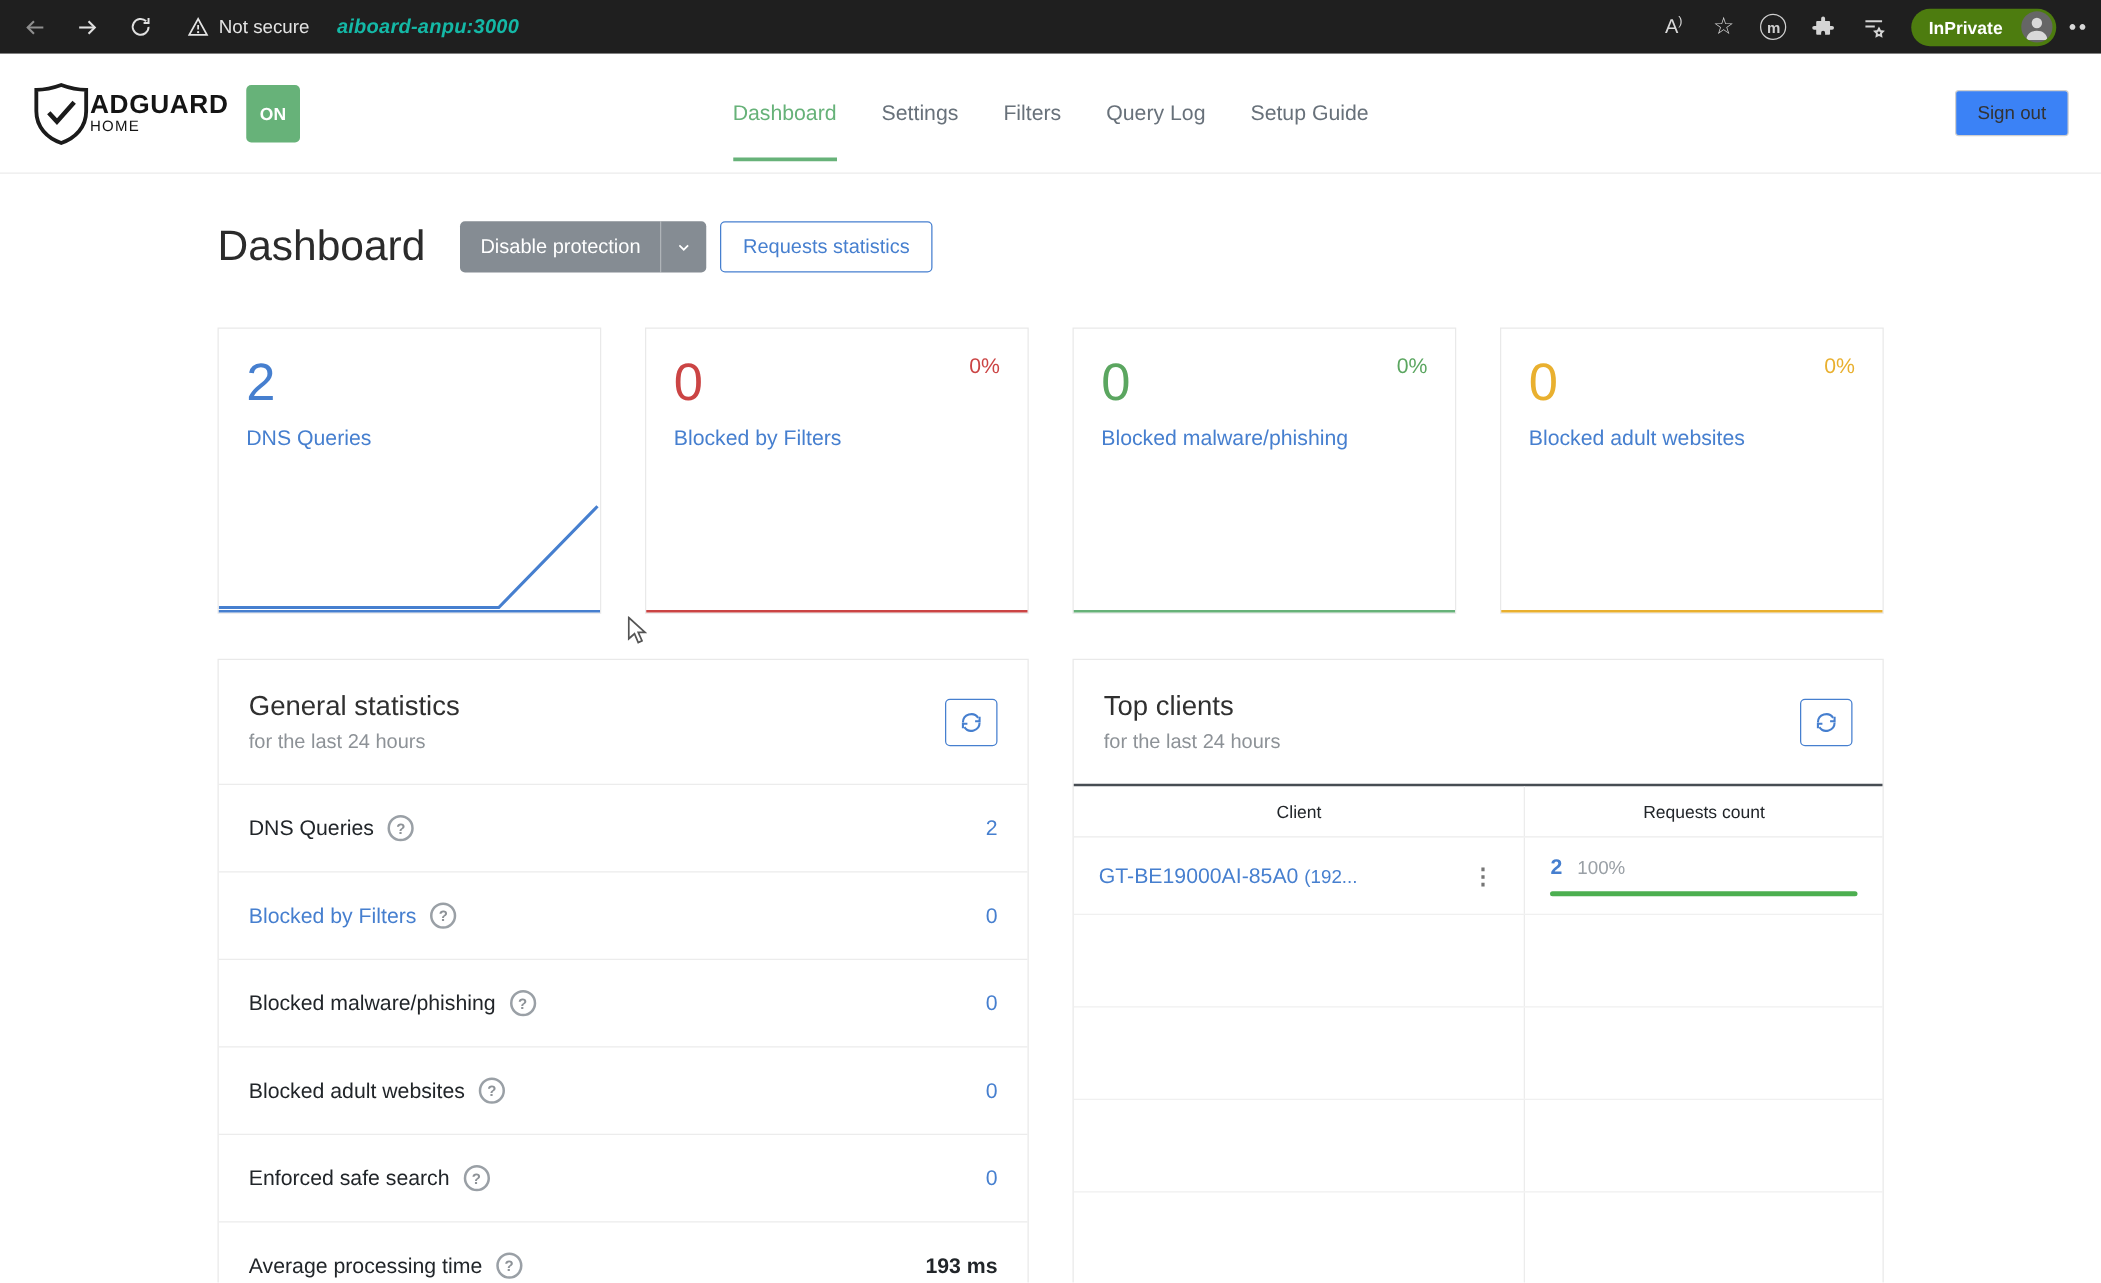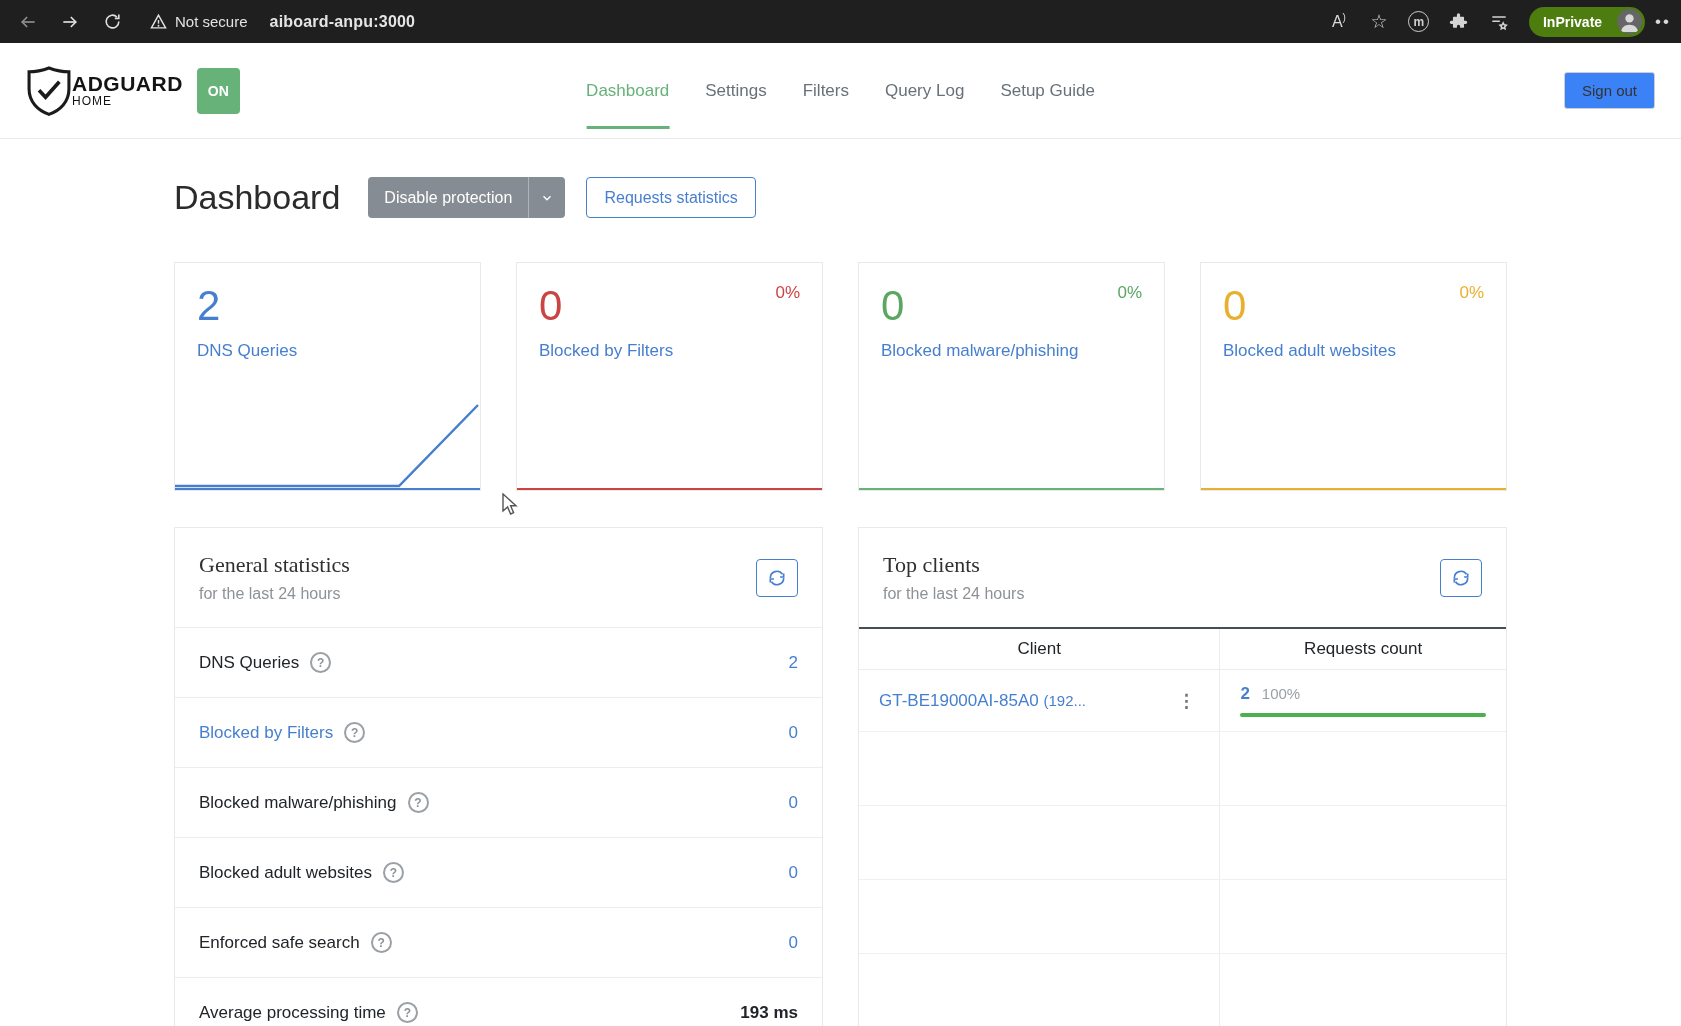--- a/index.html
+++ b/index.html
@@ -7,21 +7,21 @@
     font-family:"Liberation Sans", sans-serif; color:#212529; }
 
   
   .browser-bar { height:43px; background:#1f1f1f; display:flex; align-items:center;
     padding:0 10px; gap:6px; }
   .tb-btn { width:36px; height:36px; display:flex; align-items:center; justify-content:center;
     border-radius:4px; cursor:pointer; flex:0 0 auto; }
   .tb-btn svg { display:block; }
   .address { flex:1; display:flex; align-items:center; gap:8px; padding-left:14px; min-width:0; }
   .notsecure { color:#e3e3e3; font-size:15px; margin-right:14px; }
-  .url { color:#e5e5e5; font-size:16px; font-weight:600; letter-spacing:.2px; }
+  .url { color:#14b8a6; font-size:16px; font-weight:600; letter-spacing:.2px;font-style:italic; }
   .tb-right { display:flex; align-items:center; gap:4px; }
   .readaloud { color:#d8d8d8; font-size:16px; }
   .readaloud sup { font-size:10px; }
   .star-glyph { color:#d8d8d8; font-size:19px; line-height:1; }
   .m-badge { width:21px; height:21px; border:1.6px solid #cfcfcf; border-radius:50%;
     color:#cfcfcf; font-size:12px; font-weight:700; display:flex; align-items:center; justify-content:center; }
   .inprivate { background:#4d7c0f; border-radius:16px; height:30px; display:flex; align-items:center;
     gap:15px; padding:0 3px 0 14px; margin-left:8px; cursor:pointer; }
   .inprivate-label { color:#fff; font-size:14px; font-weight:600; }
   .avatar { width:25px; height:25px; border-radius:50%; background:#666; display:flex;
@@ -44,21 +44,21 @@
   .nav-item.active { color:#67b279; }
   .nav-item.active::after { content:""; position:absolute; left:0; right:0; bottom:9px;
     height:3px; background:#67b279; }
   .signout-btn { margin-left:auto; border:1px solid #cfcfcf; background:#3b82f6; border-radius:3px;
     padding:9px 17px; font-size:15px; color:#333; cursor:pointer; font-family:inherit; }
 
   
   .content { width:1333px; margin:0 auto; }
   .page-head { display:flex; align-items:center; margin-top:38px; }
   .page-title { font-size:34px; font-weight:400; color:#2b2b2b; }
-  .btn-group { display:flex; gap:21px; margin-left:28px; }
+  .btn-group { display:flex; gap:11px; margin-left:28px; }
   .btn-gray { display:flex; align-items:stretch; background:#858c93; border:none; border-radius:4px;
     color:#fff; font-size:16px; cursor:pointer; font-family:inherit; padding:0; overflow:hidden; height:41px; }
   .btn-gray .txt { display:flex; align-items:center; padding:0 16px; }
   .btn-gray .chev { display:flex; align-items:center; padding:0 11px; border-left:1px solid rgba(255,255,255,.35); }
   .btn-outline-blue { height:41px; background:#fff; border:1px solid #467fcf; color:#467fcf;
     border-radius:4px; font-size:16px; padding:0 17px; cursor:pointer; font-family:inherit; }
 
   
   .cards-row { display:grid; grid-template-columns:repeat(4, 1fr); gap:35px; margin-top:44px; }
   .stat-card { position:relative; border:1px solid #e9e9e9; background:#fff; height:229px;
@@ -76,39 +76,39 @@
   .stat-label { margin-top:14px; font-size:17px; color:#467fcf; }
   .stat-pct { position:absolute; top:20px; right:22px; font-size:17px; }
   .c-red .stat-pct { color:#cb4444; } .c-green .stat-pct { color:#5ba660; }
   .c-yellow .stat-pct { color:#e9b02f; }
   .spark { position:absolute; left:0; right:0; bottom:2px; height:88px; width:100%; }
 
   
   .panels-row { display:grid; grid-template-columns:649px 649px; gap:35px; margin-top:36px; align-items:start; }
   .panel { border:1px solid #e9e9e9; background:#fff; }
   .panel-head { display:flex; align-items:center; justify-content:space-between; padding:24px; }
-  .panel-title { font-size:22px; color:#303030;font-family:Liberation Serif, serif; }
+  .panel-title { font-size:22px; color:#303030; }
   .panel-sub { font-size:16px; color:#8d9297; margin-top:7px; }
   .refresh-btn { width:42px; height:38px; border:1px solid #467fcf; background:#fff; border-radius:4px;
     display:flex; align-items:center; justify-content:center; cursor:pointer; }
 
   .stat-row { height:70px; display:flex; align-items:center; justify-content:space-between;
     padding:0 24px; border-top:1px solid #ececec; }
   .stat-row-label { display:flex; align-items:center; gap:11px; font-size:17px; color:#212529; }
   .stat-row-label.link { color:#467fcf; }
   .help-icon { width:21px; height:21px; border:2px solid #9aa0a6; border-radius:50%; color:#8d9297;
     font-size:12px; font-weight:700; display:flex; align-items:center; justify-content:center; cursor:pointer; }
   .stat-row-value { font-size:17px; color:#467fcf; font-weight:500; }
   .stat-row-value.dark { color:#212529; font-weight:700; }
 
   
   .tc-head-row { display:grid; grid-template-columns:55.7% 44.3%; border-top:2px solid #474d53;
     border-bottom:1px solid #ececec; }
   .tc-th { height:40px; display:flex; align-items:center; justify-content:center;
-    font-size:17px; font-weight:500; color:#212529; }
+    font-size:14px; font-weight:500; color:#212529; }
   .tc-th.right, .tc-td.right { border-left:1px solid #ececec; }
   .tc-data-row { display:grid; grid-template-columns:55.7% 44.3%; }
   .tc-td { padding:14px 20px; }
   .client-cell { display:flex; align-items:center; }
   .client-link { color:#467fcf; cursor:pointer; font-size:17px; white-space:nowrap; overflow:hidden; }
   .client-ip { font-size:15px; }
   .kebab { margin-left:auto; color:#767676; font-size:18px; font-weight:700; cursor:pointer; padding:0 4px; }
   .count-line { display:flex; align-items:baseline; gap:12px; }
   .count-num { color:#467fcf; font-size:17px; font-weight:700; }
   .count-pct { color:#9aa0a6; font-size:15px; }

